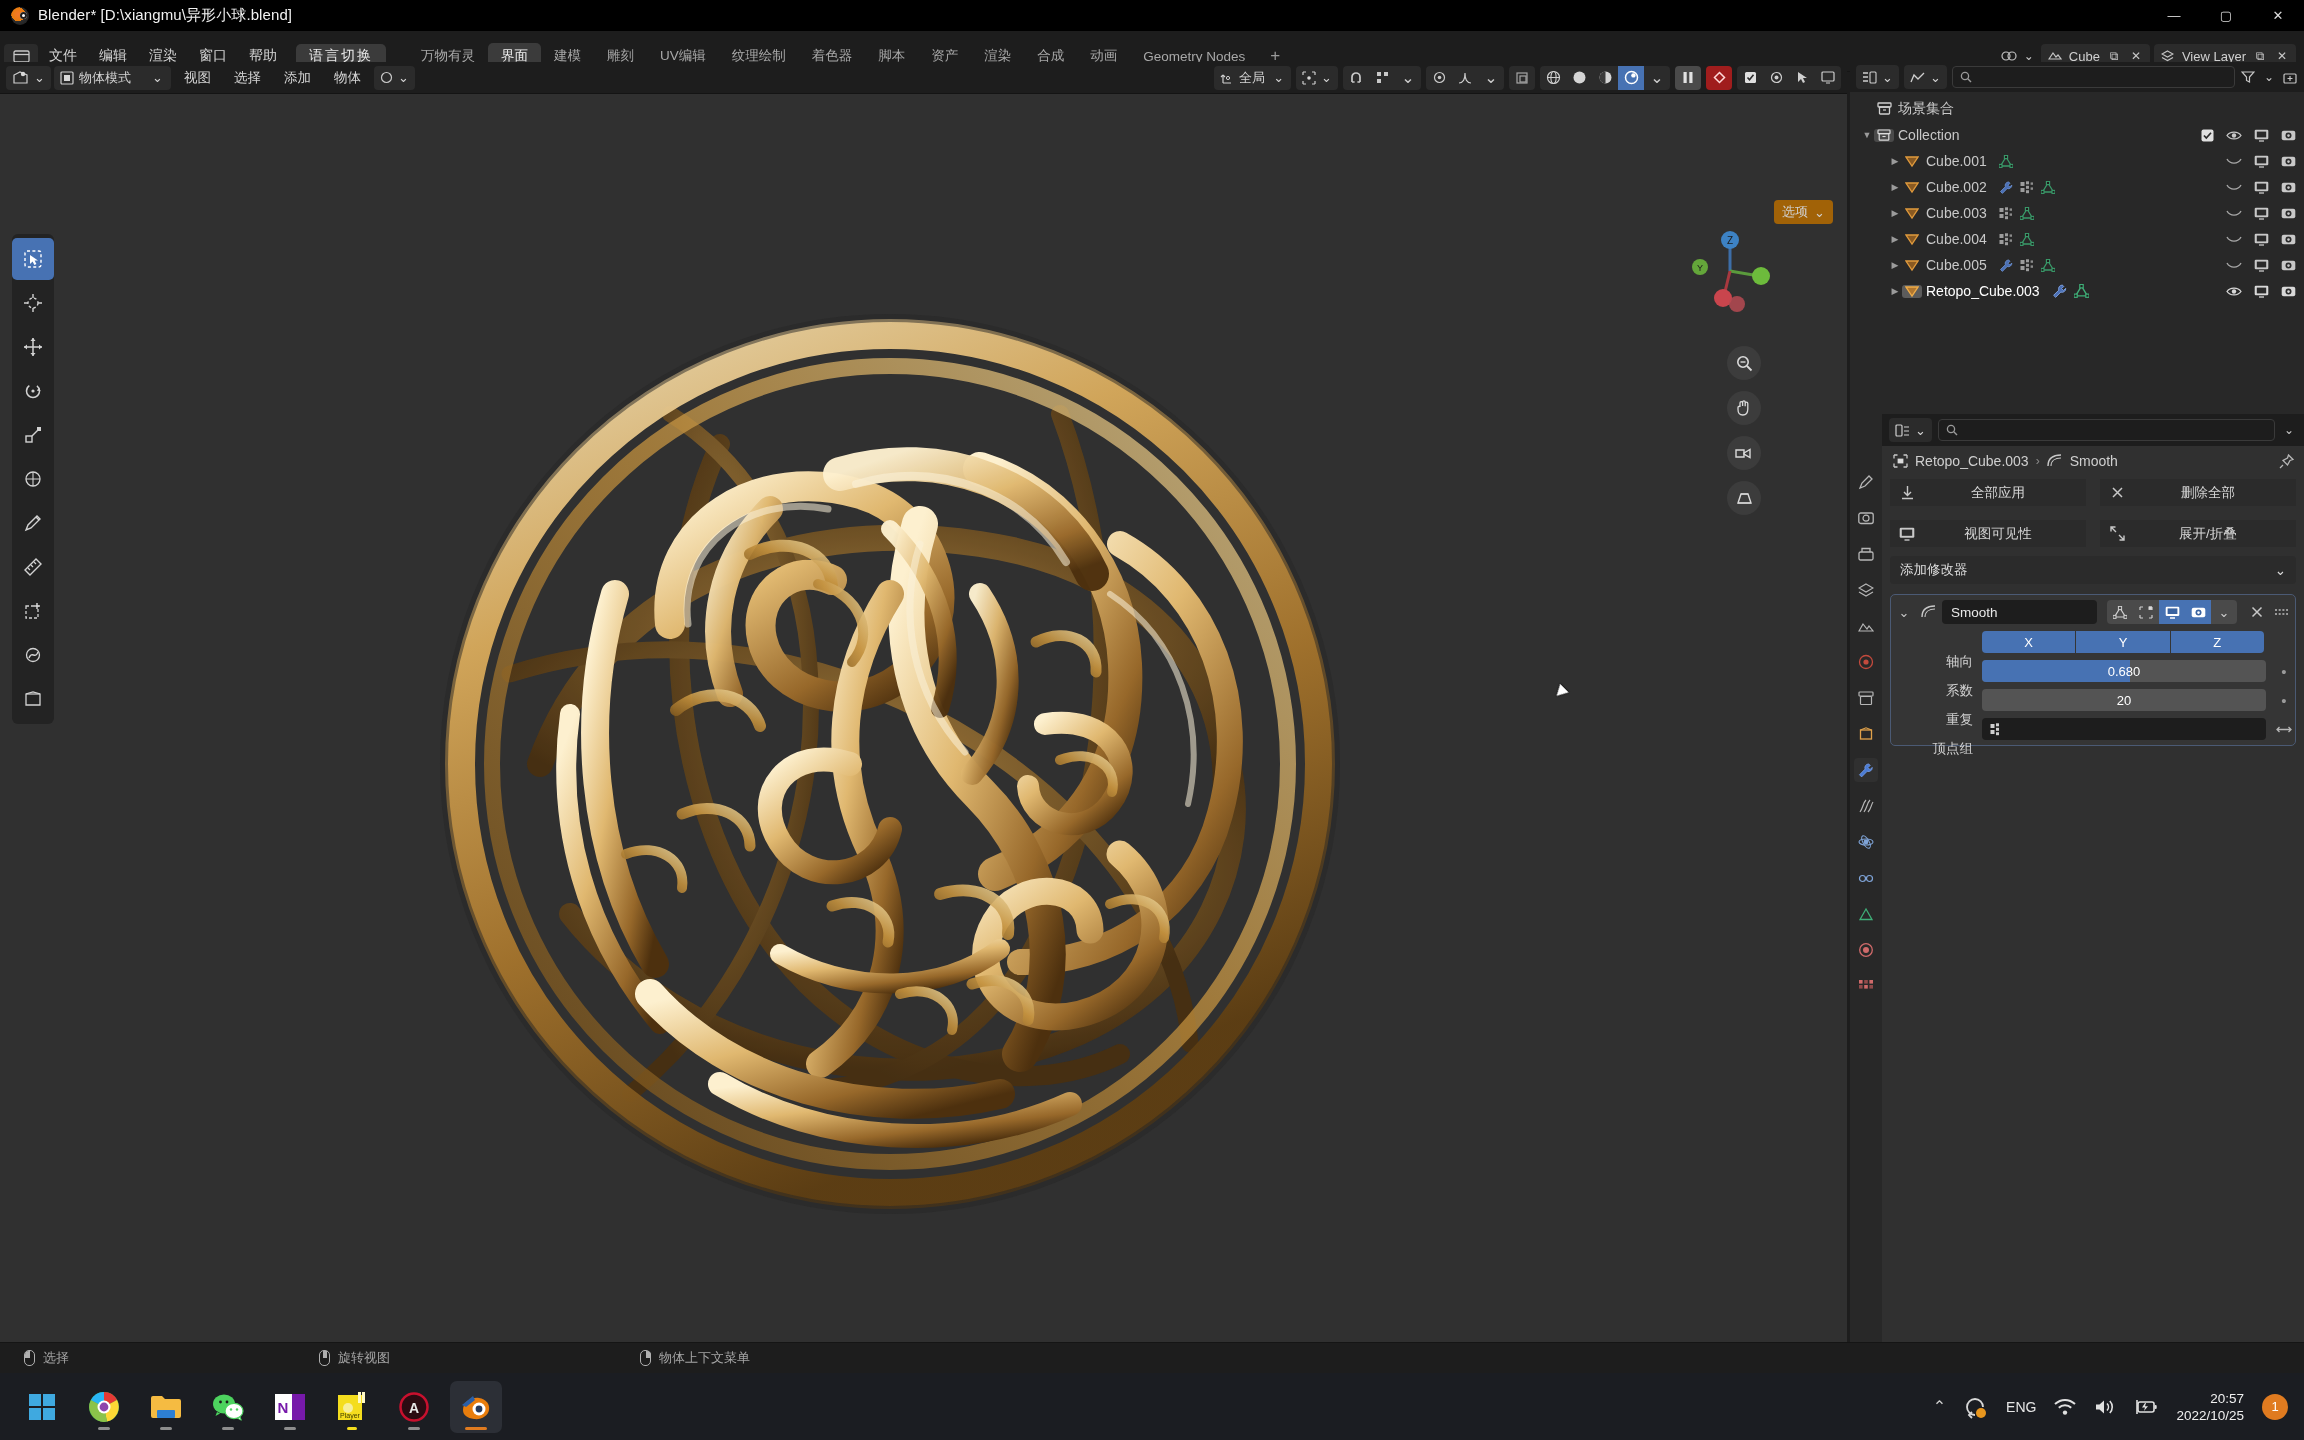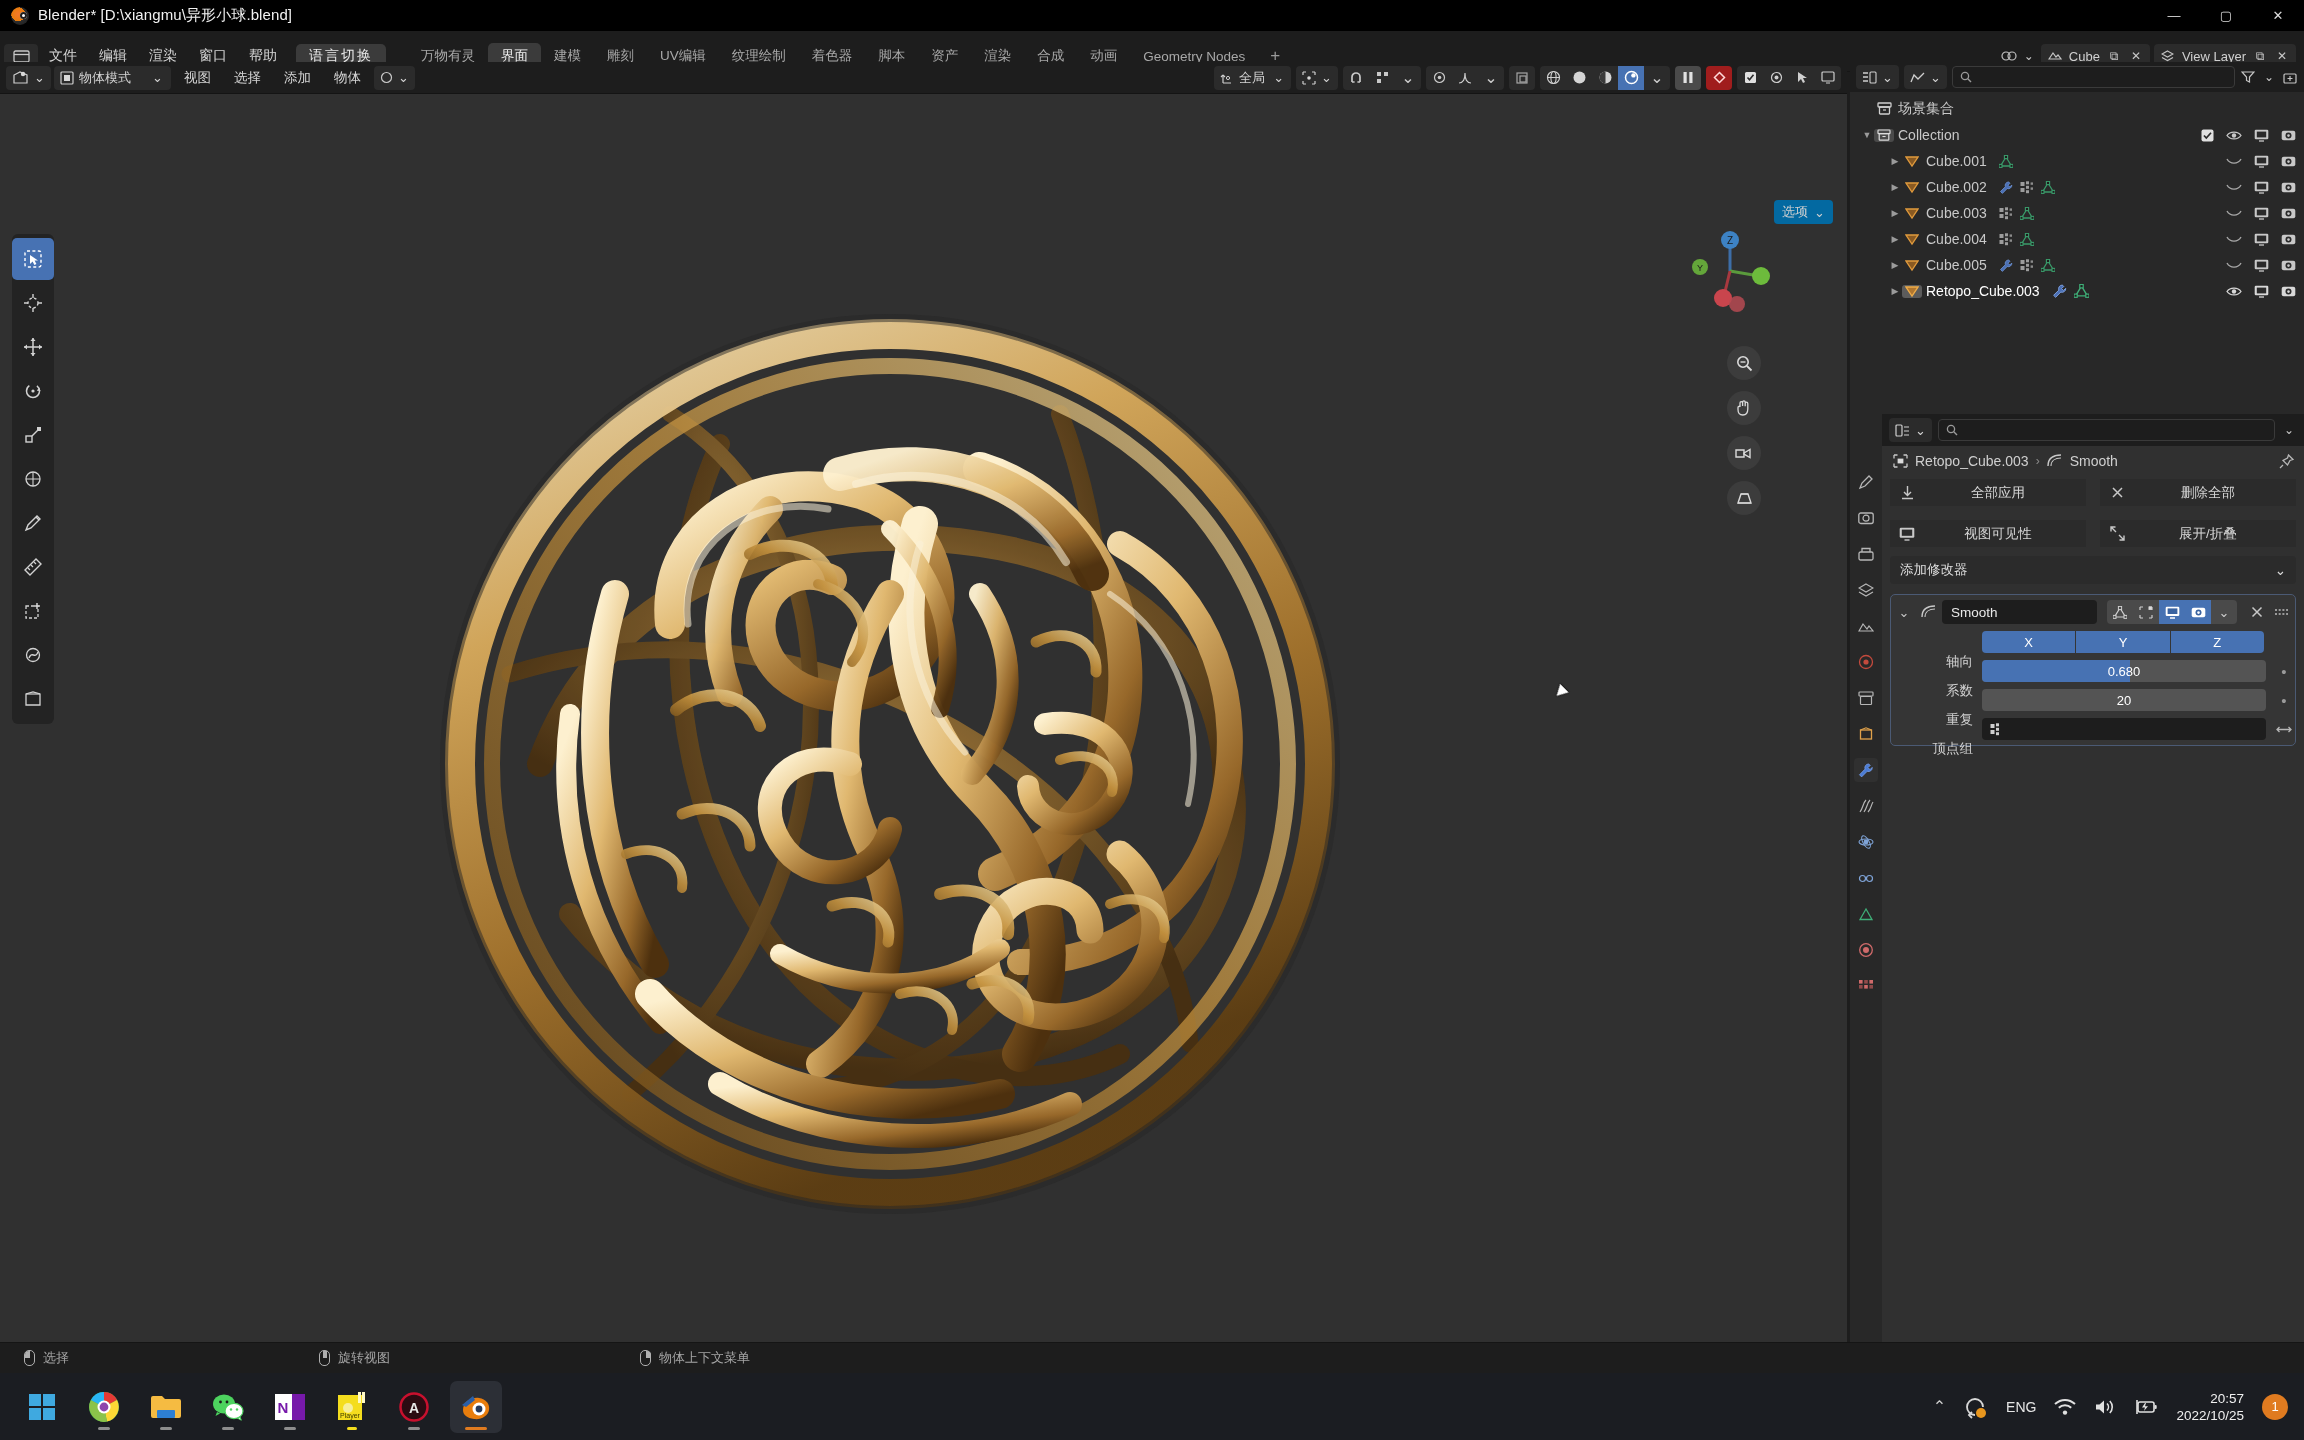--- a/index.html
+++ b/index.html
@@ -103,21 +103,21 @@
   .tool.active{ background:#4772b3; color:#fff; }
 
   
   #nav-gizmo{ position:absolute; right:70px; top:130px; width:94px;height:94px; }
   .nav-icon{
     position:absolute; right:86px; width:34px;height:34px;border-radius:50%;
     background:#3c3c3c; display:flex;align-items:center;justify-content:center;color:#d8d8d8;font-size:15px;
   }
   #vp-options{
     position:absolute; right:14px; top:106px; height:24px; padding:0 8px;
-    background:#0369a1;border-radius:4px;display:flex;align-items:center;gap:6px;
+    background:#a16207;border-radius:4px;display:flex;align-items:center;gap:6px;
     font-size:13px;color:#d0d0d0;
   }
 
   
   #artwork{
     position:absolute; left:420px; top:200px; width:940px;height:940px;
   }
 
   
   #mouse-cursor{

